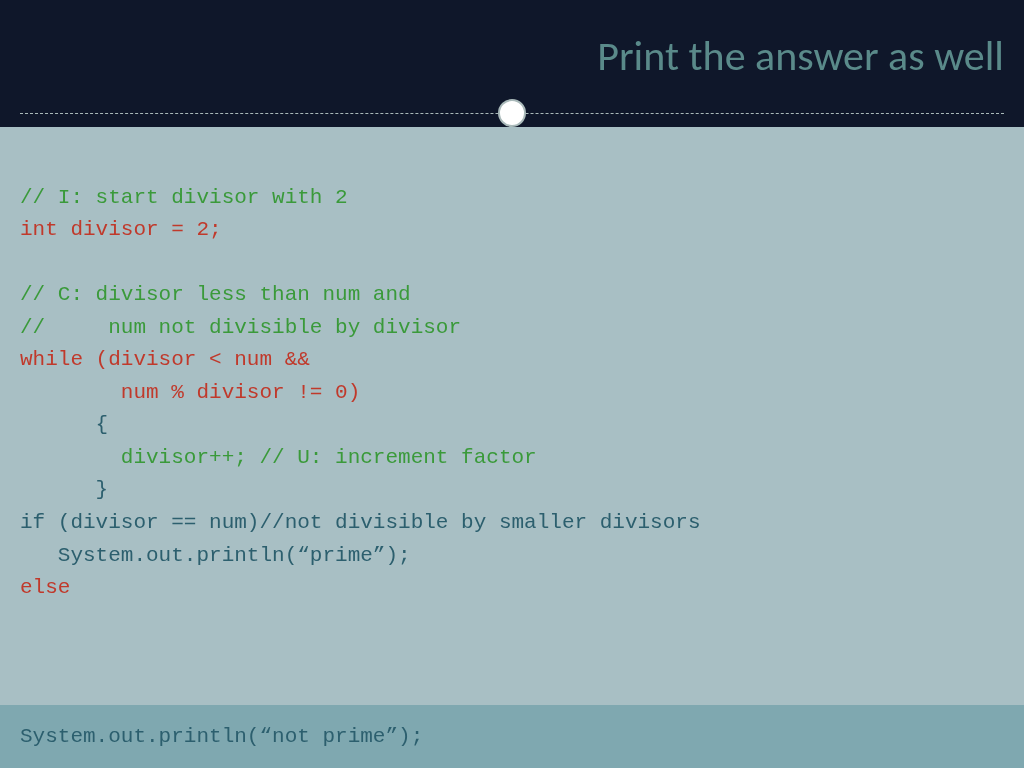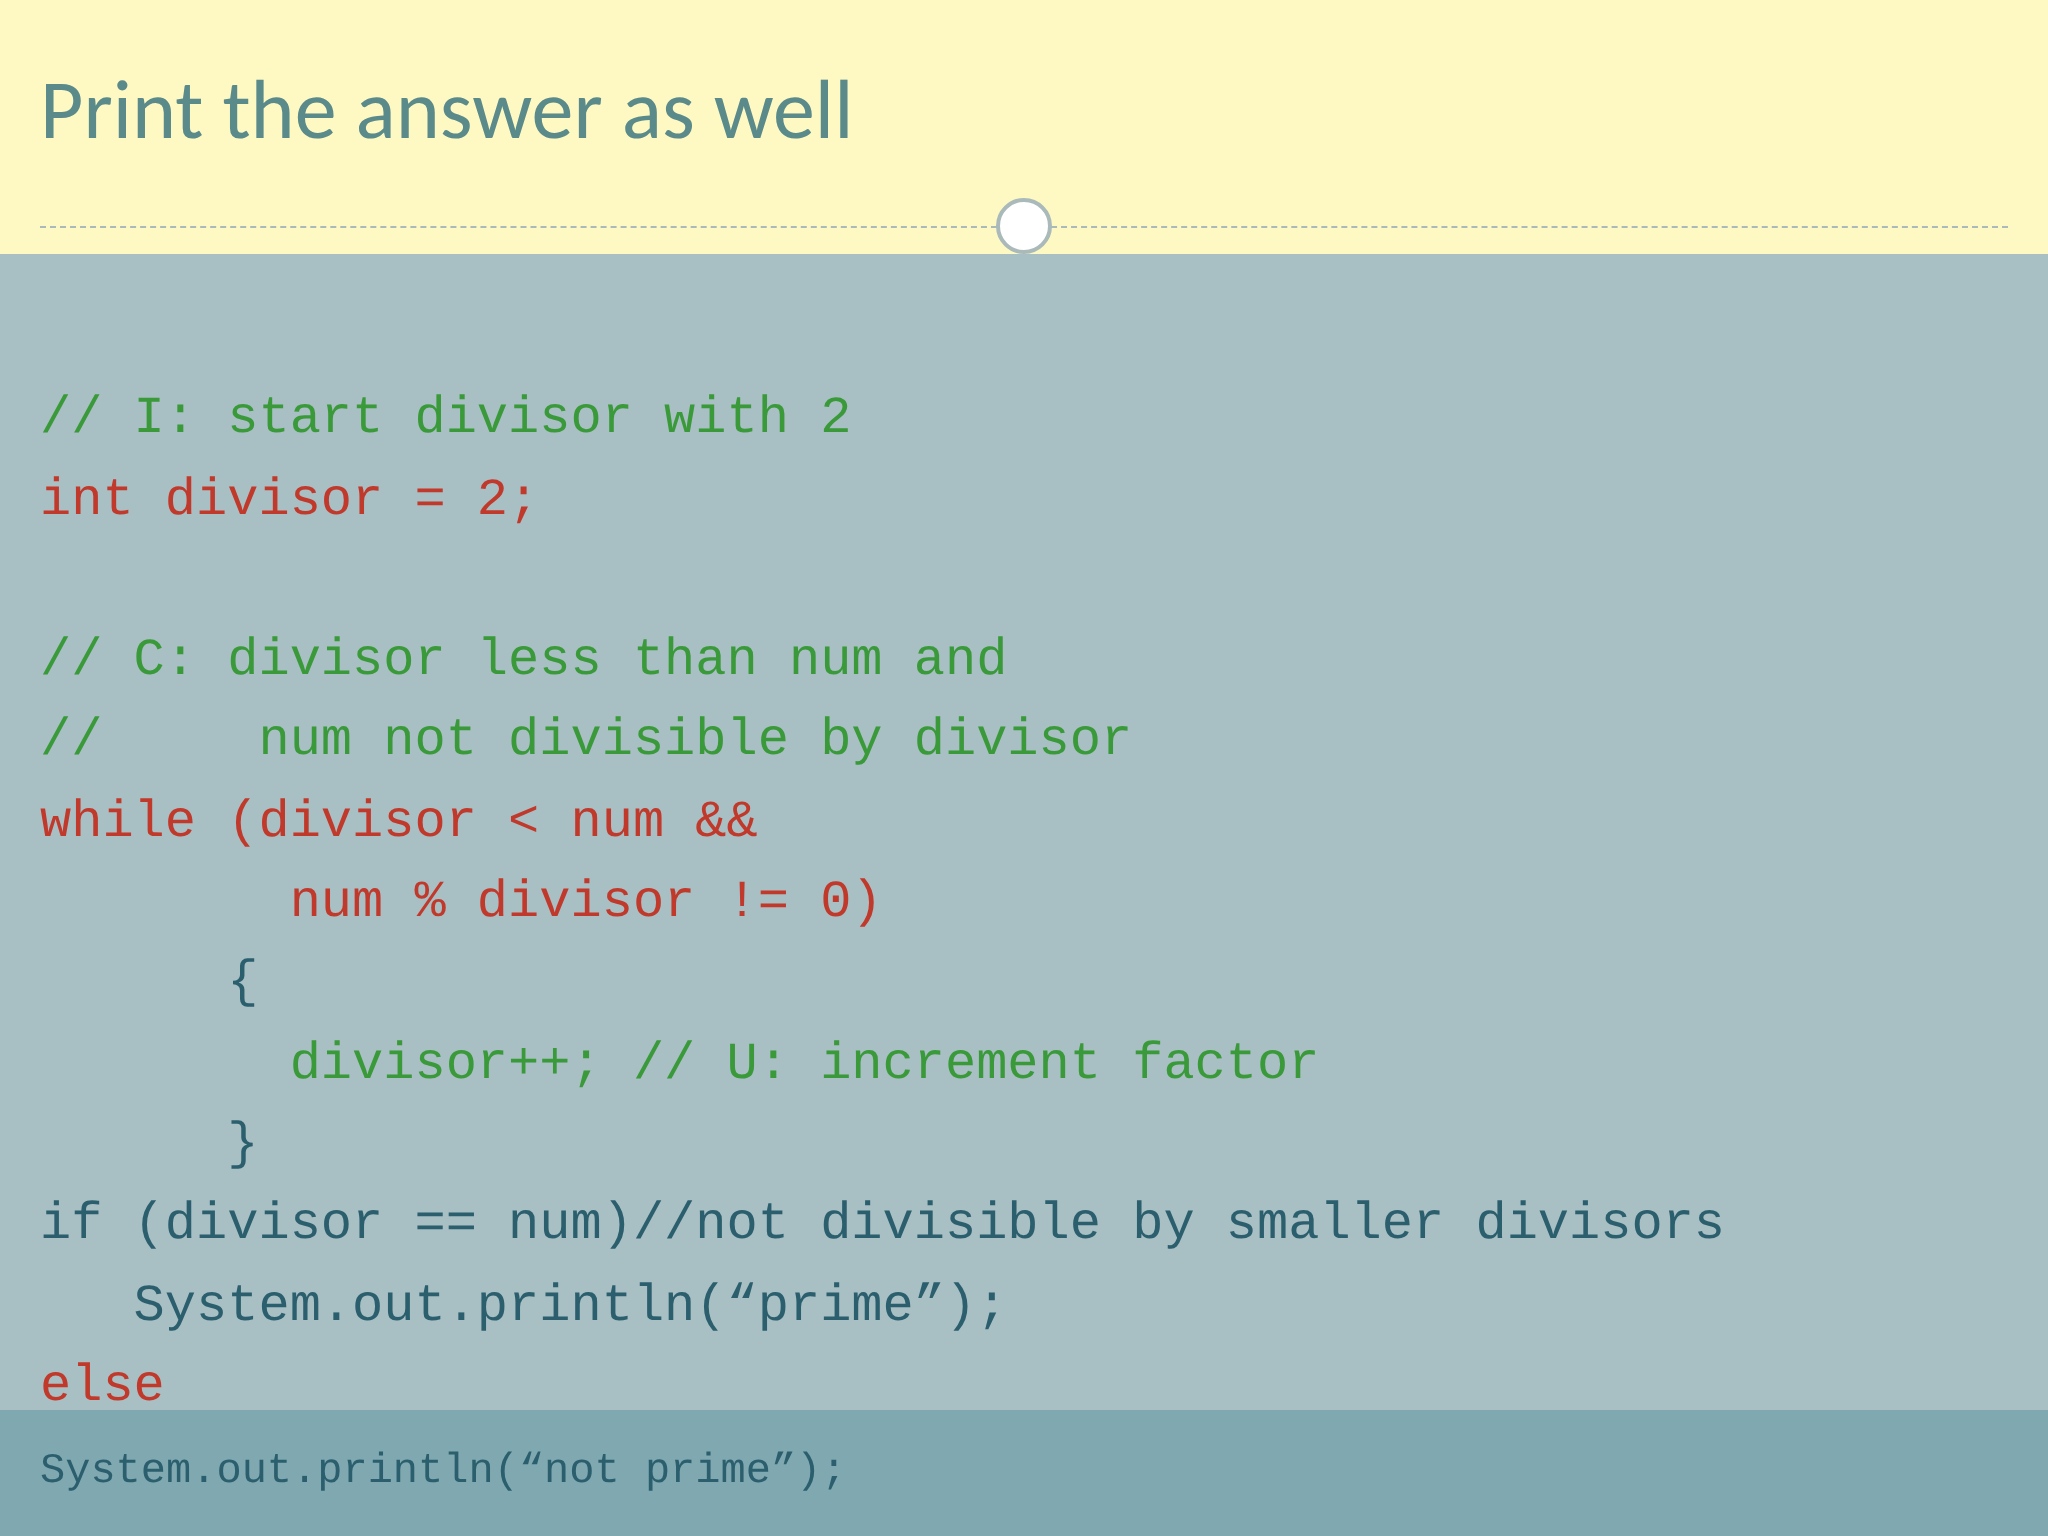--- a/index.html
+++ b/index.html
@@ -18,23 +18,23 @@
 
     .slide {
       width: 1024px;
       height: 768px;
       background: #fff;
       display: flex;
       flex-direction: column;
     }
 
     .header {
-      background: #fef9c3;
+      background: #0f172a;
       padding: 30px 20px 0px 20px;
-      text-align: left;
+      text-align: right;
       position: relative;
     }
 
     .title {
       font-size: 42px;
       color: #5a8a8a;
       font-weight: normal;
       font-family: 'Calibri', Arial, sans-serif;
       padding-bottom: 18px;
     }
@@ -63,21 +63,21 @@
       background: #fff;
       position: relative;
       z-index: 2;
     }
 
     .content {
       background: #a8bfc4;
       flex: 1;
       padding: 22px 30px 0px 20px;
       font-family: 'Courier New', Courier, monospace;
-      font-size: 26px;
+      font-size: 21px;
       line-height: 1.55;
       overflow: hidden;
     }
 
     .code-block {
       white-space: pre;
     }
 
     .comment {
       color: #3a9a3a;

